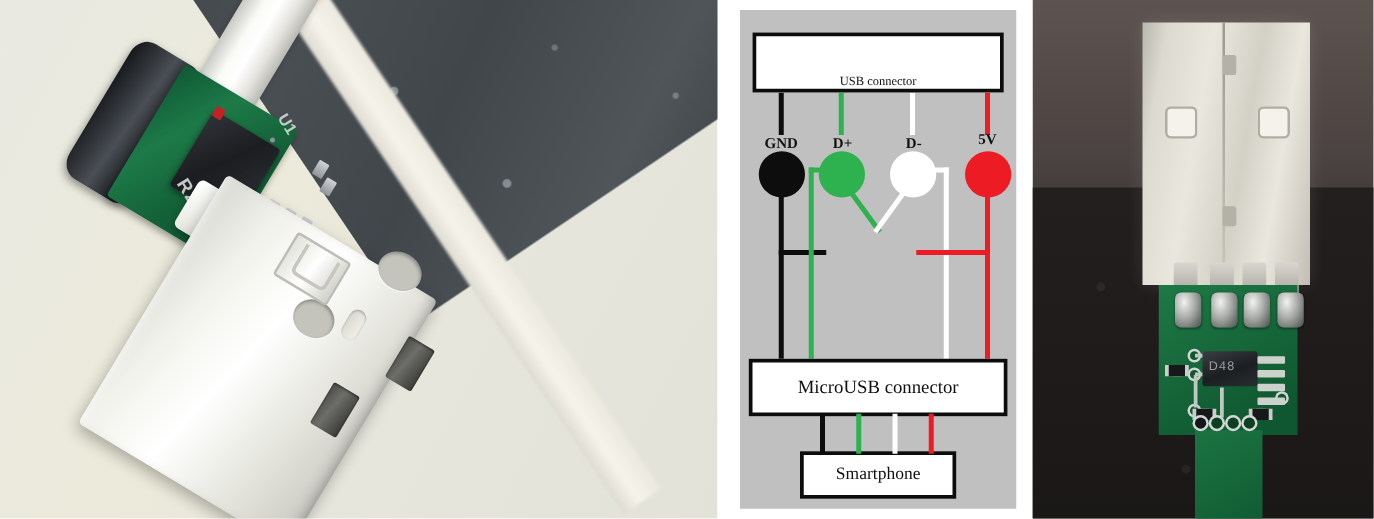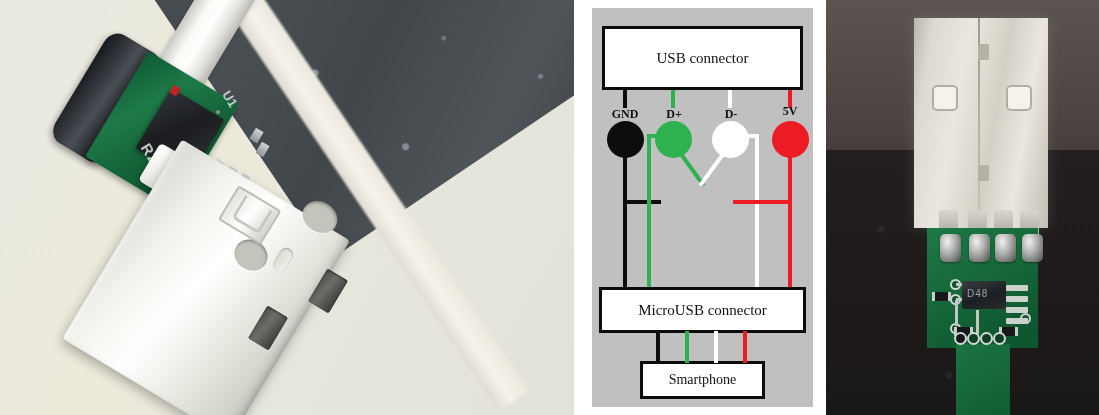--- a/index.html
+++ b/index.html
@@ -92,21 +92,21 @@
       border:2px solid #bdbdb6;border-radius:3px;}
   .pa-tab-in{position:absolute;left:243px;top:203px;width:26px;height:24px;
       transform:rotate(31deg);transform-origin:50% 0;
       border:3px solid #c7c7c0;border-top:none;border-radius:0 0 6px 6px;}
 
   
   .panel-b{position:absolute;left:592px;top:8px;width:221px;height:399px;background:#c0c0c0;}
   .box{position:absolute;background:#ffffff;border:3px solid #0c0c0c;box-sizing:border-box;
       display:flex;align-items:center;justify-content:center;
       font-family:"Liberation Serif",serif;color:#111;}
-  .box-usb{left:10px;top:18px;width:201px;height:64px;font-size:15px;}
+  .box-usb{left:10px;top:18px;width:201px;height:48px;font-size:10px;align-items:flex-end;}
   .box-micro{left:7px;top:279px;width:207px;height:46px;font-size:15px;}
   .box-phone{left:48px;top:353px;width:125px;height:38px;font-size:14px;}
   .box-tiny{left:66px;top:179px;width:75px;height:33px;font-size:14px;}
 
   .wire{position:absolute;}
   .pin{position:absolute;border-radius:50%;}
   .pin-lbl{position:absolute;font-family:"Liberation Serif",serif;font-size:12px;
       font-weight:700;color:#111;text-align:center;white-space:nowrap;}
 
   

